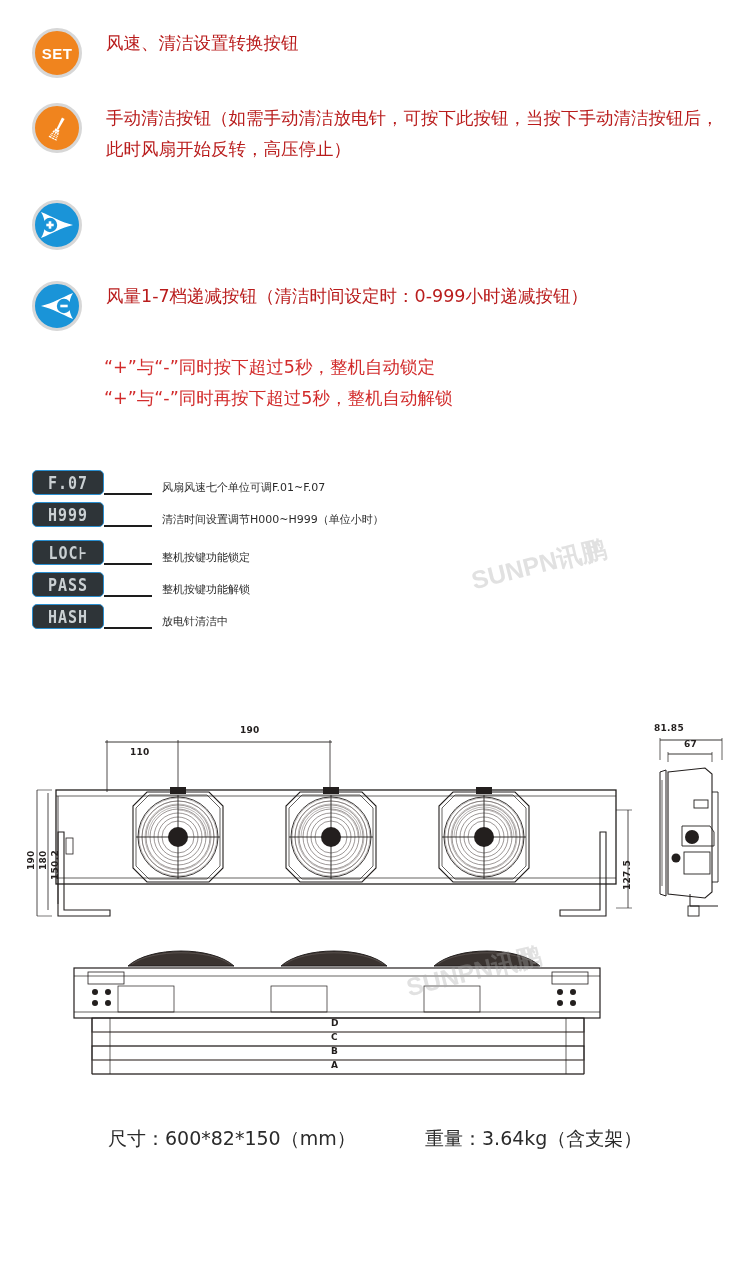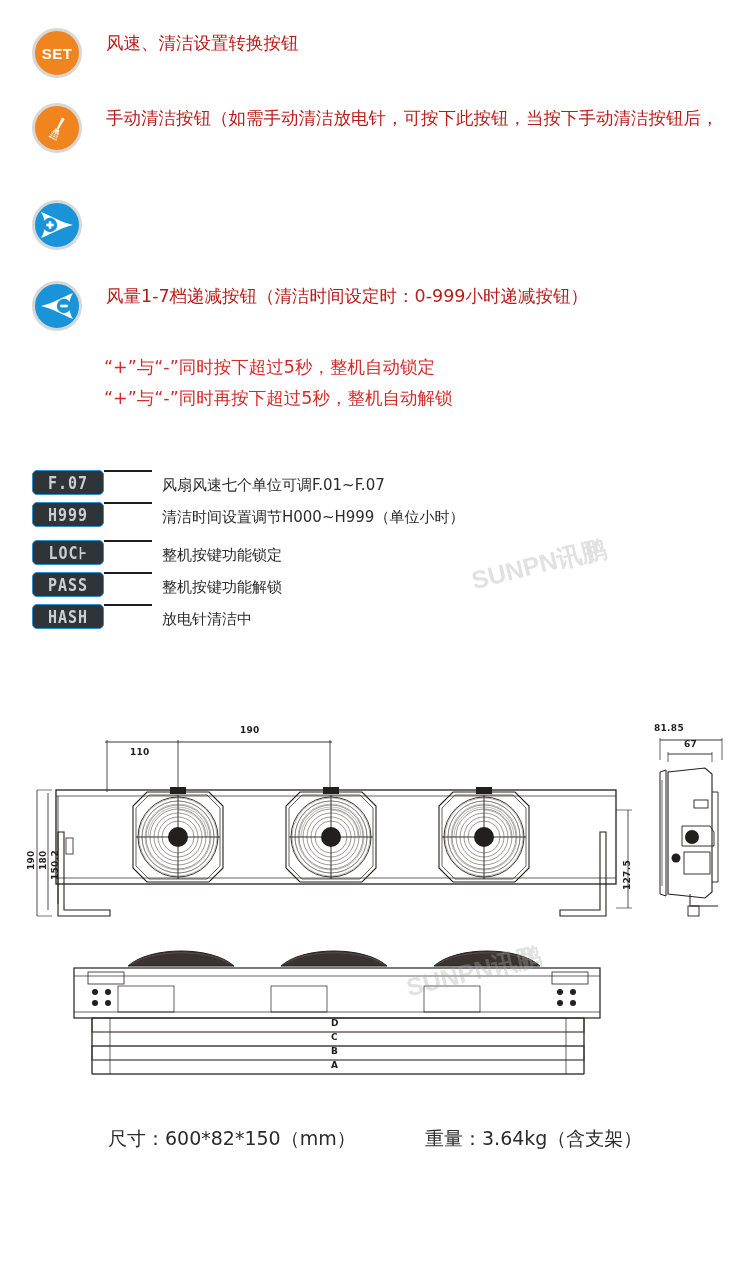--- a/index.html
+++ b/index.html
@@ -49,42 +49,42 @@
     display: block;
     color: #d22b2b;
     font-size: 17.5px;
     line-height: 31px;
     white-space: nowrap;
     font-family: "DejaVu Sans", "Liberation Sans", sans-serif;
   }
 
   
   .leds { position: absolute; left: 32px; top: 470px; }
-  .led-row { display:flex; align-items:flex-start; height: 25px; margin-bottom: 7px; }
+  .led-row { display:flex; align-items:flex-end; height: 25px; margin-bottom: 7px; }
   .led-row.gap { margin-bottom: 13px; }
   .led {
     width: 72px; height: 25px;
     background: #2e3438;
     border: 1.5px solid #2a8fd0;
     border-radius: 5px;
     display:flex; align-items:center; justify-content:center;
     flex: 0 0 auto;
   }
   .led span {
     font-family: "DejaVu Sans Mono", "Liberation Mono", monospace;
     font-size: 15px;
     font-weight: bold;
     letter-spacing: 1px;
     color: #c9cfd2;
     transform: scaleY(1.12);
   }
   .leader { width: 48px; height: 0; border-top: 2px solid #1d1d1d; flex:0 0 auto; }
   .led-text {
     margin-left: 10px;
-    font-size: 15px; color: #2b2b2b; white-space: nowrap;
+    font-size: 11px; color: #2b2b2b; white-space: nowrap;
     font-family: "DejaVu Sans", "Liberation Sans", sans-serif;
     margin-top: 6px;
   }
 
   
   .wm {
     position: absolute;
     color: rgba(170,170,170,0.35);
     font-size: 25px;
     font-weight: bold;
@@ -147,20 +147,21 @@
             <path d="M14.2 23.2 L22.0 23.2" stroke="#f0841e" stroke-width="0.9"></path>
             <path d="M13.9 25.0 L22.3 25.0" stroke="#f0841e" stroke-width="0.9"></path>
             <path d="M13.7 26.8 L22.5 26.8" stroke="#f0841e" stroke-width="0.9"></path>
             <path d="M17.0 21.0 L17.0 28.4" stroke="#f0841e" stroke-width="0.8"></path>
             <path d="M19.3 21.0 L19.9 28.4" stroke="#f0841e" stroke-width="0.8"></path>
           </g>
         </svg>
       </div>
       <div class="row-text">
         <span class="ln">手动清洁按钮（如需手动清洁放电针，可按下此按钮，当按下手动清洁按钮后，</span>
+        <span class="ln">此时风扇开始反转，高压停止）</span>
       </div>
     </div>
 
     <div class="row" style="left:32px; top:200px;">
       <div class="badge blue">
         <svg width="40" height="34" viewBox="0 0 40 34">
           <path d="M4 4 C 16 9, 24 14, 36 17 C 24 20, 16 25, 4 30 C 9 22, 9 12, 4 4 Z" fill="#ffffff"></path>
           <circle cx="13" cy="17" r="7.2" fill="#1a94d8"></circle>
           <rect x="9.3" y="15.7" width="7.4" height="2.6" fill="#ffffff"></rect>
           <rect x="11.7" y="13.3" width="2.6" height="7.4" fill="#ffffff"></rect>

